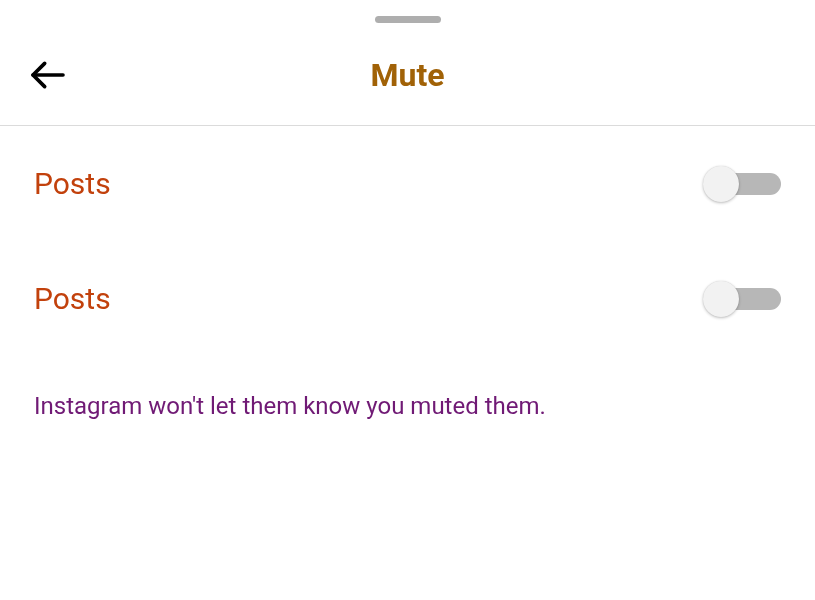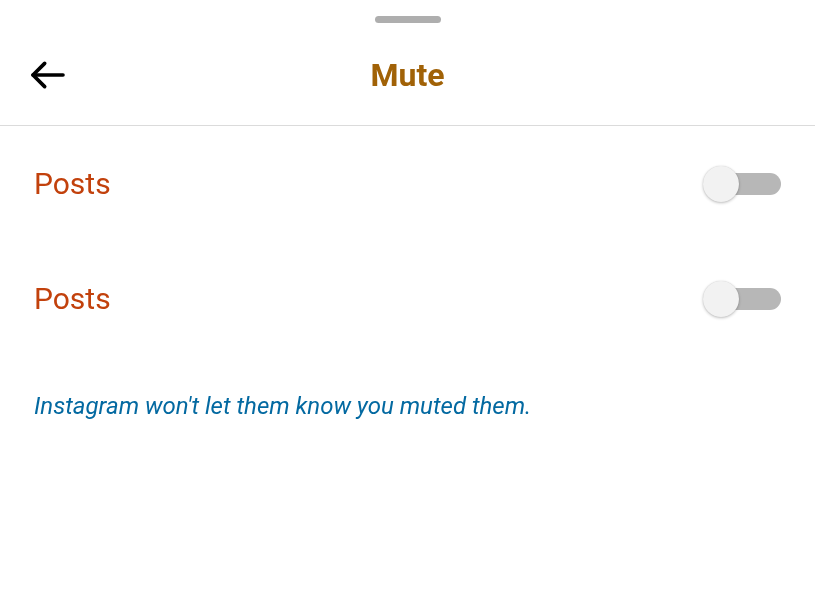--- a/index.html
+++ b/index.html
@@ -99,22 +99,21 @@
     }
     .highlight-box {
       border: 3px solid #e60000;
       border-radius: 6px;
       padding: 16px 10px;
       box-shadow: 1px 2px 4px rgba(0,0,0,0.25);
     }
     .footer-note {
       padding: 36px 34px 0 34px;
       font-size: 24px;
-      color: #0369a1;
-      font-style: italic;
+      color: #701a75;
     }
   </style>
 </head>
 <body>
 
 <div class="sheet">
 
   <div class="drag-handle"></div>
 
   <div class="header">

